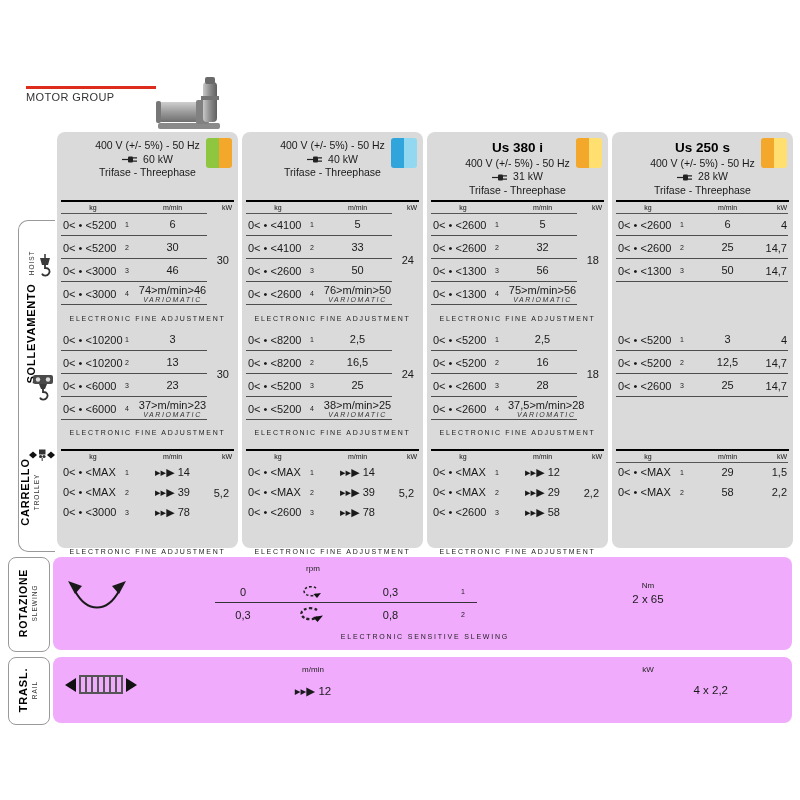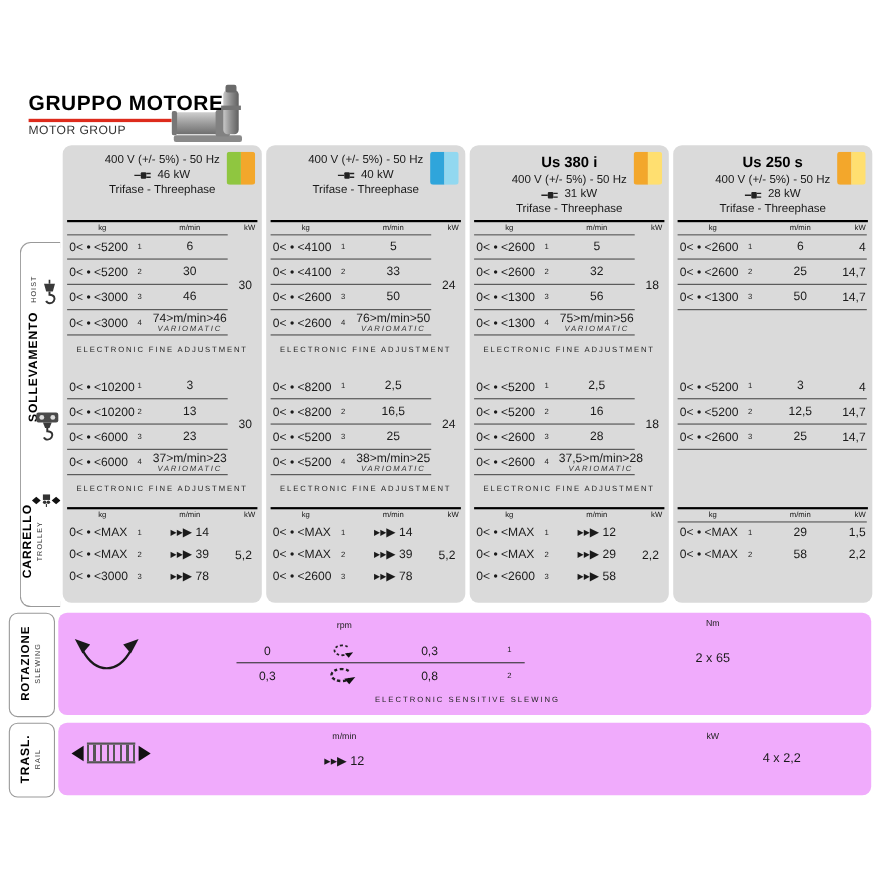--- a/index.html
+++ b/index.html
@@ -18,21 +18,21 @@
   .panel{position:absolute;top:132px;width:181px;height:416px;background:#DADADA;border-radius:8px;}
   .phead{padding-top:7px;text-align:center;line-height:1.3;}
   .model{font-size:13.5px;font-weight:bold;color:#000;}
   .volt,.phase{font-size:10.5px;}
   .pwr{font-size:10.5px;display:flex;justify-content:center;align-items:center;gap:5px;}
   .badge{position:absolute;top:6px;right:6px;width:26px;height:30px;border-radius:3px;overflow:hidden;display:flex;}
   .badge .bh{flex:1;}
 
   .tables{position:absolute;top:68px;left:4px;right:4px;}
   .tgroup{position:relative;}
-  .ga{height:128px;} .gb{height:114px;margin-top:12px;} .gc{height:110px;margin-top:7px;}
+  .ga{height:128px;} .gb{height:114px;} .gc{height:110px;margin-top:7px;}
   .thead{display:grid;grid-template-columns:64px 13px 1fr 27px;align-items:center;
          border-top:2.5px solid #000;height:11px;font-size:7px;color:#111;position:relative;}
   .thead .h1{grid-column:1;text-align:center;}
   .thead .h2{grid-column:3;text-align:center;}
   .thead .h3{grid-column:4;text-align:right;padding-right:2px;}
   .thead::after{content:"";position:absolute;left:0;right:27px;bottom:-1px;border-bottom:1px solid #555;}
   .panel.full .thead::after{right:1px;}
   .gc .thead::after{display:none;}
   .panel.full .gc .thead::after{display:block;right:1px;}
 
@@ -81,21 +81,20 @@
   .rail-art{position:absolute;left:12px;top:18px;display:flex;align-items:center;gap:3px;}
   .tri-l{width:0;height:0;border-top:7px solid transparent;border-bottom:7px solid transparent;border-right:11px solid #111;}
   .tri-r{width:0;height:0;border-top:7px solid transparent;border-bottom:7px solid transparent;border-left:11px solid #111;}
   .rail-track{width:44px;height:15px;border-top:2.5px solid #555;border-bottom:2.5px solid #555;
               background:repeating-linear-gradient(90deg,#555 0 2px,transparent 2px 6px);}
 </style>
 </head>
 <body>
 
 <div class="title-block">
-  <div class="main-title">GRUPPO MOTORE</div>
   <div class="red-rule"></div>
   <div class="sub-title">MOTOR GROUP</div>
 </div>
 
 <div class="motor-art">
   <svg width="68" height="56" viewBox="0 0 68 56">
     <defs>
       <linearGradient id="g1" x1="0" y1="0" x2="0" y2="1">
         <stop offset="0" stop-color="#cfcfcf"></stop>
           <stop offset="0.5" stop-color="#9c9c9c"></stop>
@@ -178,21 +177,21 @@
     <span class="bh" style="background: rgb(243, 167, 43);"></span>
   </div>
   <div class="phead">
     <div class="volt">400 V (+/- 5%) - 50 Hz</div>
     <div class="pwr">
       <svg width="16" height="9" viewBox="0 0 16 9">
           <path d="M0 4.5 H6" stroke="#222" stroke-width="1.2"></path>
           <rect x="6" y="1.5" width="5" height="6" rx="1" fill="#222"></rect>
           <path d="M11 2.8 H15 M11 6.2 H15" stroke="#222" stroke-width="1.3"></path>
         </svg>
-      <span>46 kW</span>
+      <span>60 kW</span>
     </div>
     <div class="phase">Trifase - Threephase</div>
   </div>
   <div class="tables">
     <div class="tgroup ga">
       <div class="thead">
         <span class="h1">kg</span>
         <span class="h2">m/min</span>
         <span class="h3">kW</span>
       </div>
@@ -744,21 +743,21 @@
 
 <div class="wide-panel slew-panel">
   <div class="sicon" style="position:absolute;left:12px;top:22px;">
     <svg width="64" height="40" viewBox="0 0 64 40">
       <path d="M10 12 C 22 34, 42 34, 54 12" fill="none" stroke="#1a1a1a" stroke-width="2"></path>
       <polygon points="10,15 3,2 17,7" fill="#1a1a1a"></polygon>
       <polygon points="54,15 47,7 61,2" fill="#1a1a1a"></polygon>
     </svg>
   </div>
   <div class="unit-label" style="left:160px;top:7px;width:200px;">rpm</div>
-  <div class="unit-label" style="left:515px;top:5px;width:160px;">Nm</div>
+  <div class="unit-label" style="left:515px;top:24px;width:160px;">Nm</div>
   <div class="srows">
     <div class="srow srow-1">
       <span>0</span>
       <span class="sicon">
         <svg width="22" height="14" viewBox="0 0 22 14">
           <path d="M16 3 A 7 4.5 0 1 0 16.5 9" fill="none" stroke="#222" stroke-width="1.6" stroke-dasharray="2.5 2"></path>
           <polygon points="13.5,9 21,8 17,13" fill="#111"></polygon>
         </svg>
       </span>
       <span>0,3</span>

